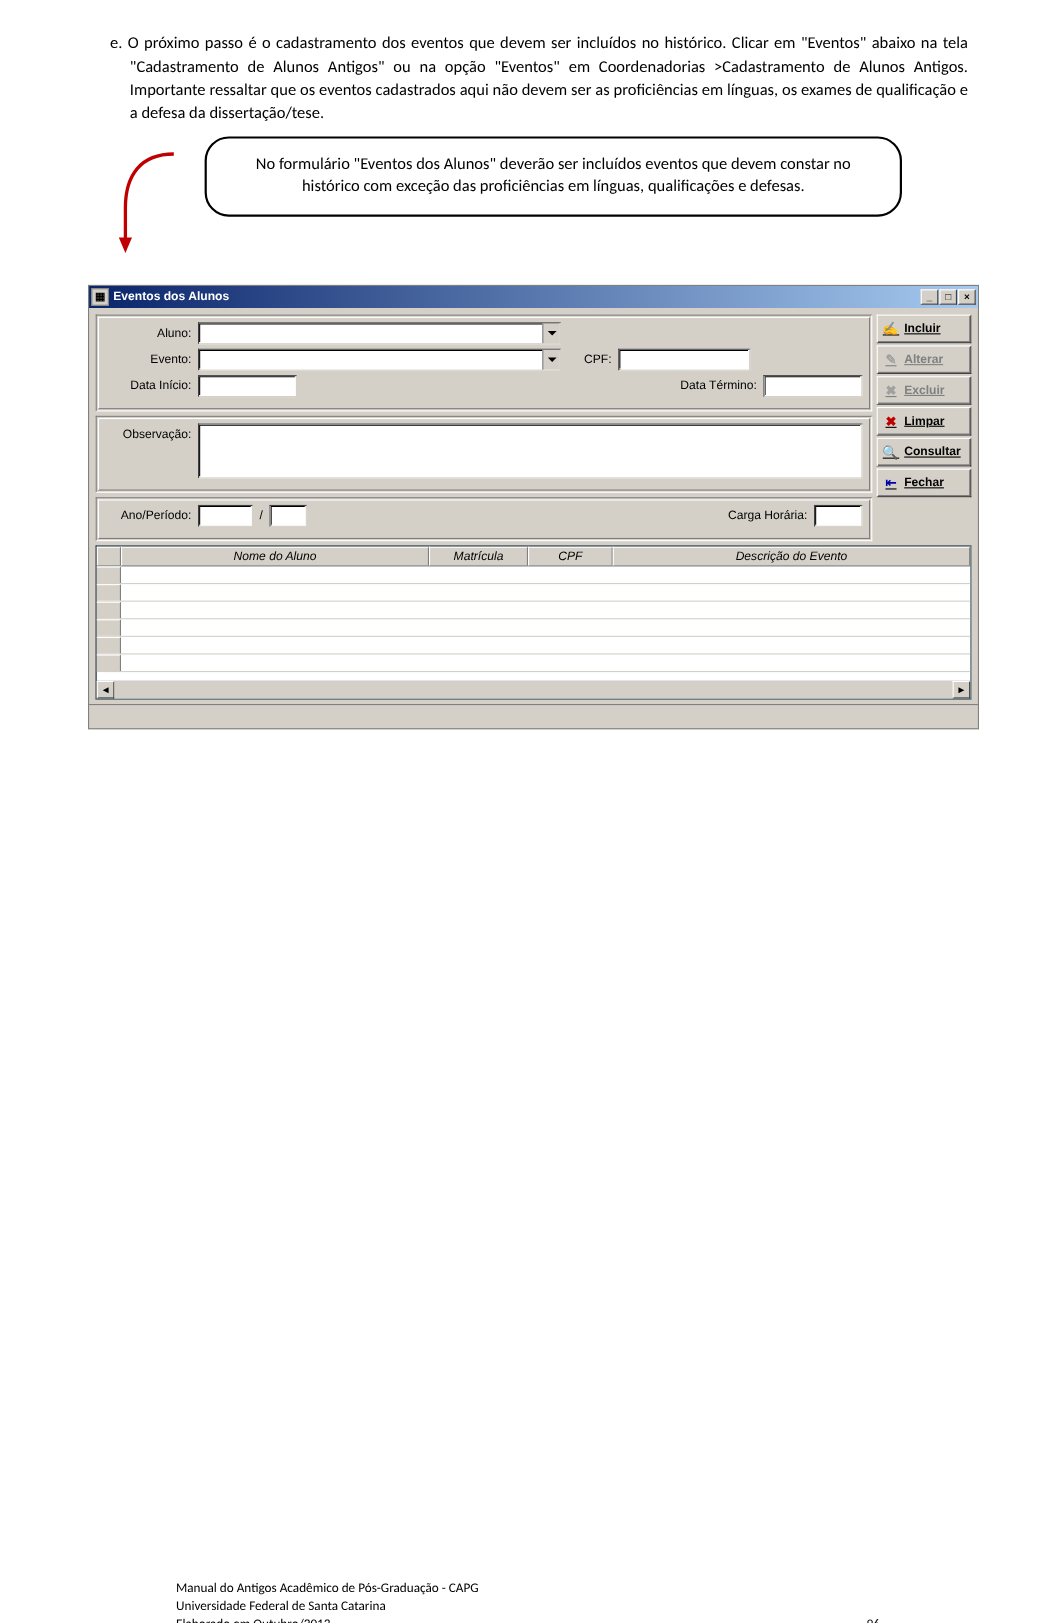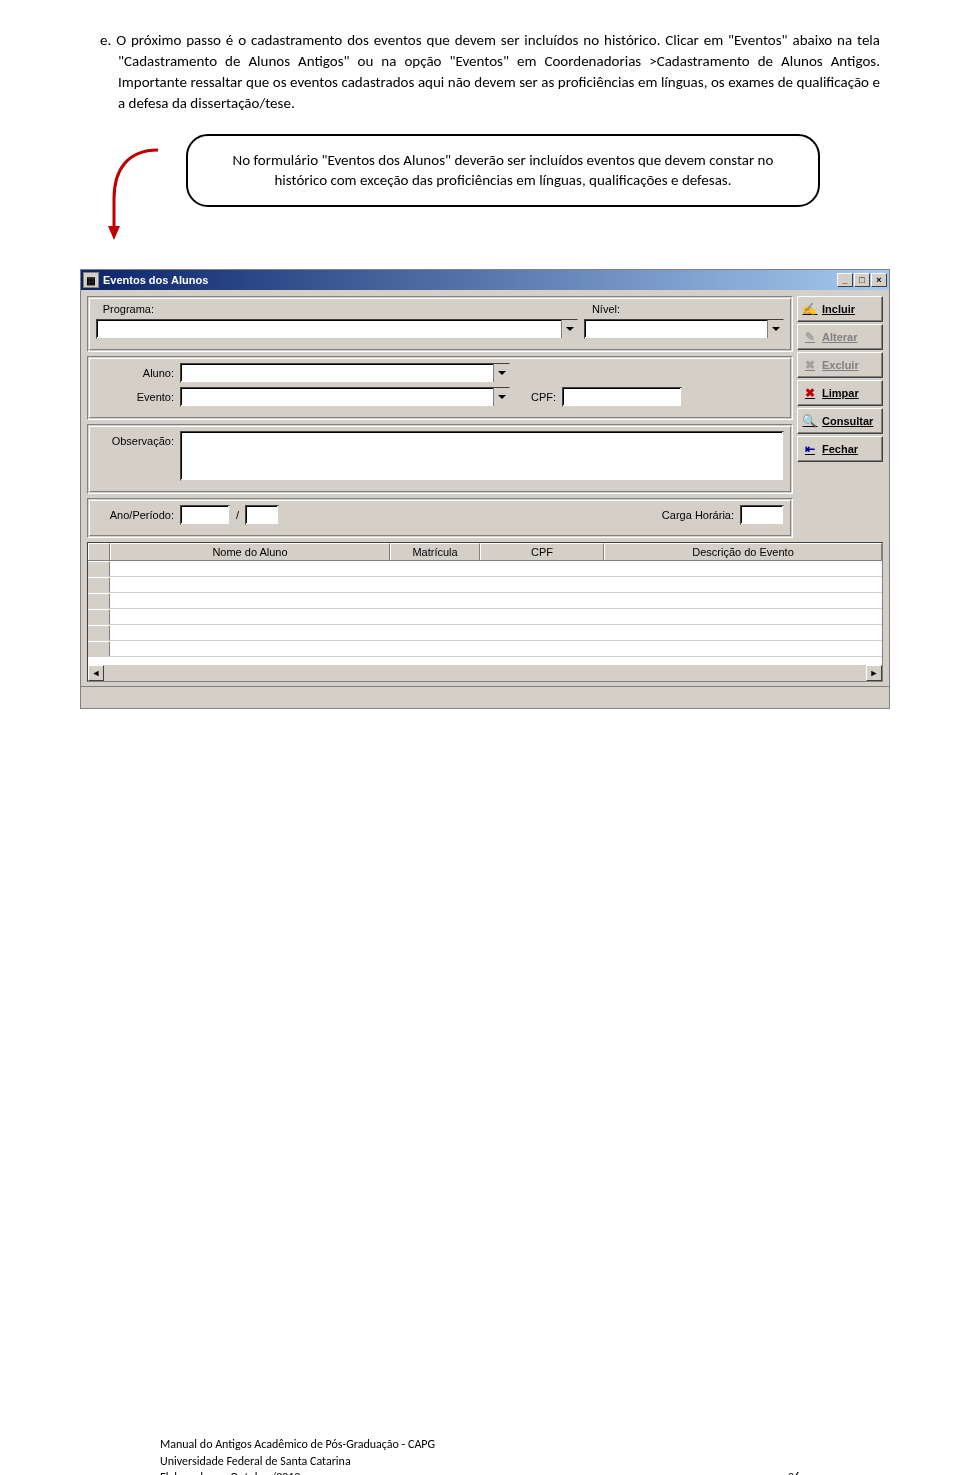--- a/index.html
+++ b/index.html
@@ -8,21 +8,21 @@
     background: #fff;
     width: 960px;
     margin: 0 auto;
     padding: 30px 80px 20px 80px;
     font-size: 15px;
     color: #000;
   }
   .para1 {
     text-align: justify;
     line-height: 1.4;
-    margin-bottom: 20px;
+    margin-bottom: 10px;
     padding-left: 38px;
     text-indent: -18px;
   }
   .callout-row {
     display: flex;
     align-items: flex-start;
     margin-bottom: 10px;
     padding-left: 30px;
   }
   .callout-arrow {
@@ -160,21 +160,21 @@
     text-decoration: underline;
   }
   .sidebar-btn.disabled { color:#808080; text-decoration:underline;}
   .sidebar-btn .bicon{width:16px;height:16px;display:flex;align-items:center;justify-content:center;font-size:12px;}
   .grid {
     margin: 0 6px 4px 6px;
     background:#0c4a6e;
     border: 1px solid #808080;
     border-top-color:#404040; border-left-color:#404040;
     height: 140px;
-    display:flex;flex-direction:column;
+    display:flex;flex-direction:column;font-style:italic;
   }
   .grid-header { display:flex; background:#d4d0c8; height:18px; border-bottom:1px solid #808080;}
   .gh {
     border-right:1px solid #808080;
     border-top:1px solid #fff; border-left:1px solid #fff;
     padding:2px 4px;
     font-size:11px;
     text-align:center;
   }
   .grid-rows{flex:1;background:#fff;display:flex;flex-direction:column;}
@@ -223,55 +223,44 @@
     <div class="winbtns">
       <div class="winbtn">_</div>
       <div class="winbtn">□</div>
       <div class="winbtn">×</div>
     </div>
   </div>
 
   <div class="form-body">
     <div class="left-col">
 
-      <div class="groupbox">
-        <div class="row">
-          <span class="lbl" style="width:58px;">Programa:</span>
-          <div style="flex:1;"></div>
-          <span class="lbl" style="width:40px;">Nível:</span>
-          <div style="width:158px;"></div>
-        </div>
-        <div class="row">
-          <div class="combo" style="flex:1;">
-                <div class="cval"></div>
-                <div class="cbtn"></div>
-              </div>
-          <div class="combo" style="width:200px;">
-                <div class="cval"></div>
-                <div class="cbtn"></div>
-              </div>
-        </div>
-      </div>
 
       <div class="groupbox">
         <div class="row">
           <span class="lbl w90">Aluno:</span>
           <div class="combo" style="width:330px;">
                 <div class="cval"></div>
                 <div class="cbtn"></div>
               </div>
         </div>
         <div class="row">
           <span class="lbl w90">Evento:</span>
           <div class="combo" style="width:330px;">
                 <div class="cval"></div>
                 <div class="cbtn"></div>
               </div>
           <span class="lbl" style="width:40px;">CPF:</span>
           <div class="inp" style="width:120px;"></div>
+        </div>
+        <div class="row">
+          <span class="lbl w90">Data Início:</span>
+          <div class="inp" style="width:90px;"></div>
+          <div style="flex:1;"></div>
+          <span class="lbl">Data Término:</span>
+          <div class="inp" style="width:90px;"></div>
         </div>
       </div>
 
       <div class="groupbox">
         <div class="row" style="align-items:flex-start;">
           <span class="lbl w90" style="padding-top:4px;">Observação:</span>
           <div class="inp obs" style="flex:1;"></div>
         </div>
       </div>
 
@@ -314,21 +303,21 @@
         <span>Fechar</span>
       </div>
     </div>
   </div>
 
   <div class="grid">
     <div class="grid-header">
       <div class="gh" style="width:22px;"></div>
       <div class="gh" style="width:280px;">Nome do Aluno</div>
       <div class="gh" style="width:90px;">Matrícula</div>
-      <div class="gh" style="width:124px;">CPF</div>
+      <div class="gh" style="width:77px;">CPF</div>
       <div class="gh" style="flex:1;text-align:center;">Descrição do Evento</div>
     </div>
     <div class="grid-rows">
       <div class="grow">
             <div class="gc-rowhead"></div>
           </div>
       <div class="grow">
             <div class="gc-rowhead"></div>
           </div>
       <div class="grow">

